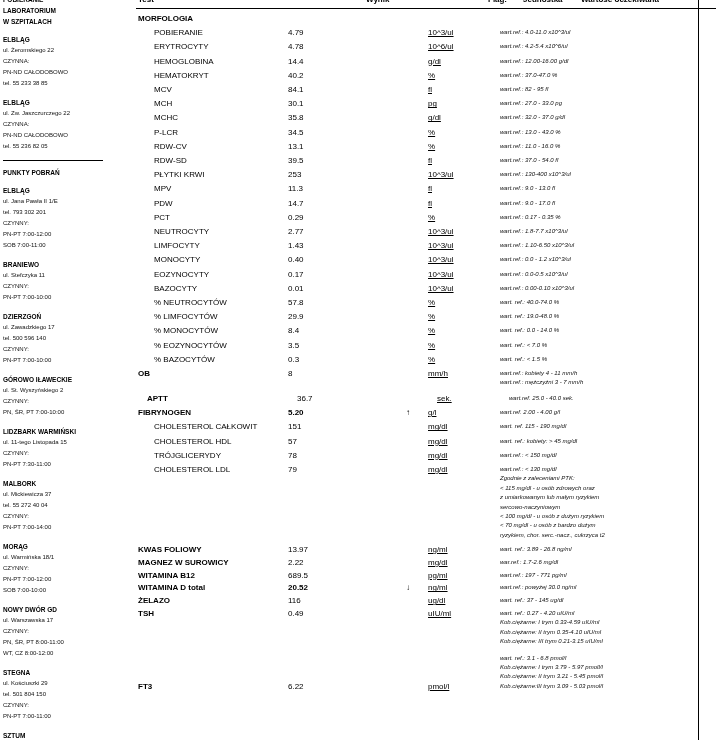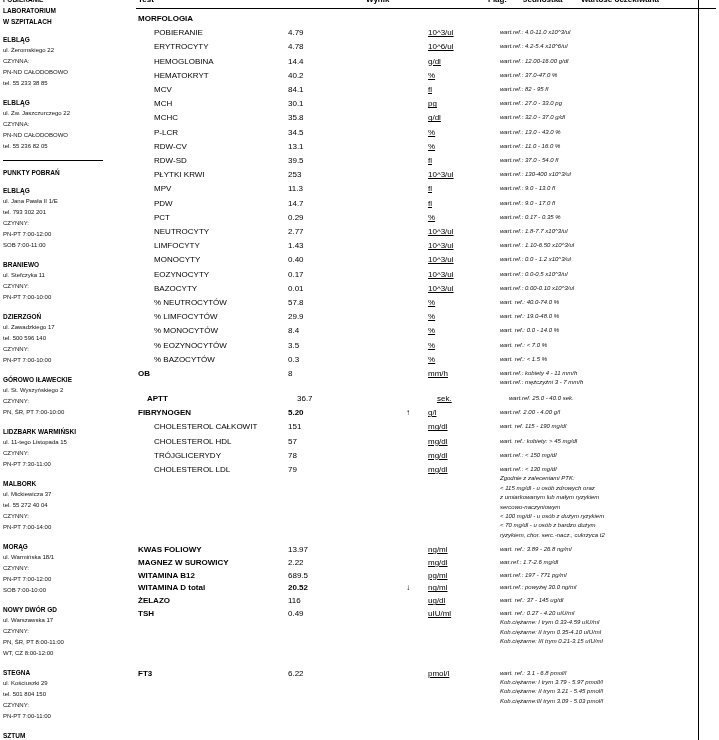--- a/index.html
+++ b/index.html
@@ -532,21 +532,21 @@
     <span class="c-flag"></span>
     <span class="c-unit">uIU/ml</span>
     <span class="c-ref">
           <div>wart. ref.:  0.27 - 4.20  uIU/ml</div>
           <div>Kob.ciężarne: I trym 0.33-4.59 uIU/ml</div>
           <div>Kob.ciężarne: II trym 0.35-4.10 uIU/ml</div>
           <div>Kob.ciężarne: III trym 0.21-3.15 uIU/ml</div>
         </span>
   </div>
 
-  <div class="trow compact" style="margin-top: 22px;">
+  <div class="trow compact" style="margin-top: 7px; align-items: flex-end;">
     <span class="c-name b">FT3</span>
     <span class="c-val">6.22</span>
     <span class="c-flag"></span>
     <span class="c-unit">pmol/l</span>
     <span class="c-ref">
           <div>wart. ref.: 3.1 - 6.8 pmol/l</div>
           <div>Kob.ciężarne: I trym  3.79 - 5.97 pmoll/l</div>
           <div>Kob.ciężarne: II trym 3.21 - 5.45 pmol/l</div>
           <div>Kob.ciężarne:III trym 3.09 - 5.03 pmol/l</div>
         </span>

